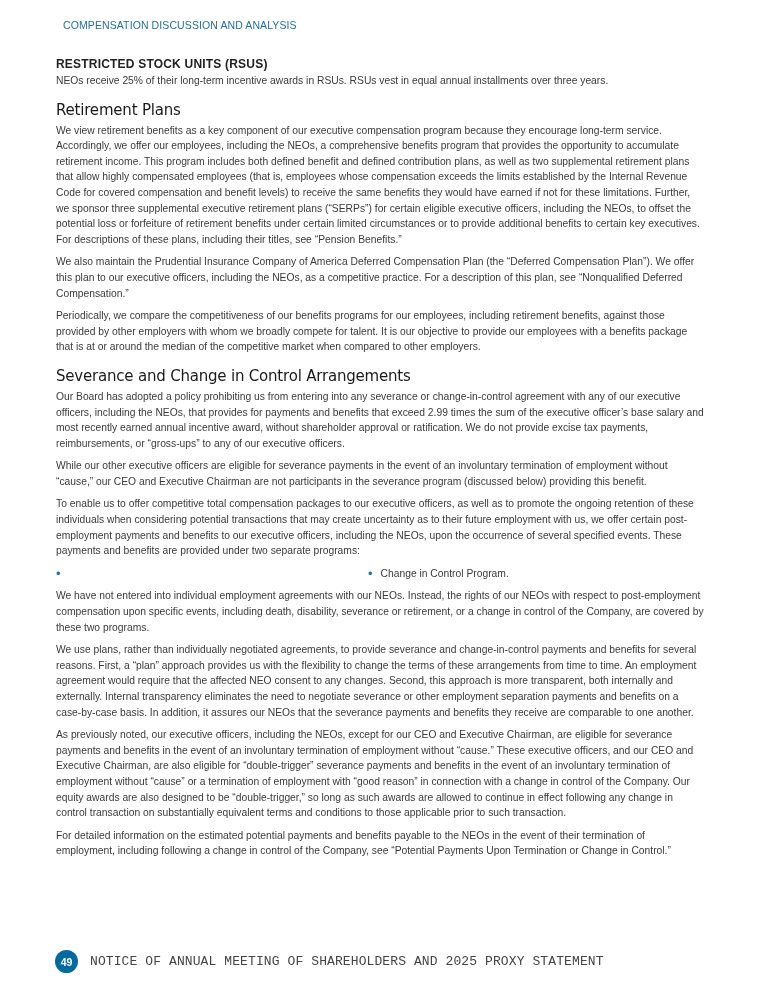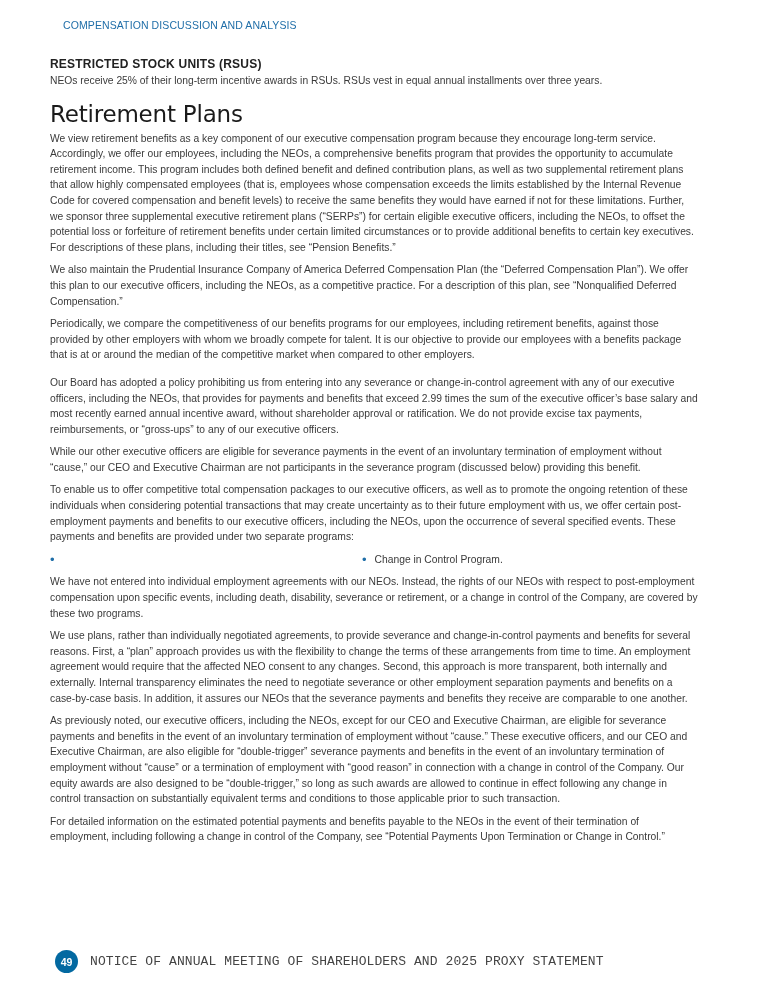--- a/index.html
+++ b/index.html
@@ -1,24 +1,24 @@
 <!DOCTYPE html>
 <html><head>
   <meta charset="utf-8">
   <style>
     html, body { margin: 0; padding: 0; background: #ffffff; }
     body { width: 768px; height: 1000px; position: relative; overflow: hidden;
            font-family: "Liberation Sans", sans-serif; color: #3a3a3a; }
-    .page { position: absolute; left: 50px; top: 0; width: 650px; }
+    .page { position: absolute; left: 56px; top: 0; width: 650px; }
     .section-label { position: absolute; top: 19px; left: 63px; font-size: 10.5px; font-weight: normal;
                      color: #1f6ea8; letter-spacing: 0.1px; }
     .subhead { font-family: "Liberation Sans", sans-serif; font-weight: bold; font-size: 12px;
                color: #222; margin: 0; letter-spacing: 0.2px; }
     p { margin: 0 0 7px 0; font-size: 10.3px; line-height: 15.6px; color: #3a3a3a; }
-    h2 { font-family: "DejaVu Sans", sans-serif; font-weight: normal; font-size: 23px; color: #1a1a1a;
+    h2 { font-family: "DejaVu Sans", sans-serif; font-weight: normal; font-size: 15px; color: #1a1a1a;
          margin: 0 0 4px 0; letter-spacing: -0.2px; }
     .bullets { display: flex; margin: 0 0 7px 0; font-size: 10.3px; line-height: 15.6px; color: #3a3a3a; }
     .bullet { display: flex; align-items: center; }
     .bullet .dot { color: #1f6ea8; font-size: 13px; margin-right: 8px; line-height: 12px; }
     .bullet.b1 { width: 312px; }
     .footer { position: absolute; left: 55px; top: 950px; display: flex; align-items: center; }
     .page-num { width: 23px; height: 23px; border-radius: 50%; background: #0369a1; color: #fff;
                 font-size: 10.5px; font-weight: bold; display: flex; align-items: center; justify-content: center; }
     .footer-text { margin-left: 12px; font-size: 13px; color: #444; letter-spacing: 0.1px; font-family: Liberation Mono, monospace; }
   </style>
@@ -30,20 +30,21 @@
 <div class="page">
   <div style="height:57px"></div>
   <div class="subhead">RESTRICTED STOCK UNITS (RSUS)</div>
   <p style="margin-top:2px;margin-bottom:12px;">NEOs receive 25% of their long-term incentive awards in RSUs. RSUs vest in equal annual installments over three years.</p>
 
   <h2>Retirement Plans</h2>
   <p>We view retirement benefits as a key component of our executive compensation program because they encourage long-term service. Accordingly, we offer our employees, including the NEOs, a comprehensive benefits program that provides the opportunity to accumulate retirement income. This program includes both defined benefit and defined contribution plans, as well as two supplemental retirement plans that allow highly compensated employees (that is, employees whose compensation exceeds the limits established by the Internal Revenue Code for covered compensation and benefit levels) to receive the same benefits they would have earned if not for these limitations. Further, we sponsor three supplemental executive retirement plans (“SERPs”) for certain eligible executive officers, including the NEOs, to offset the potential loss or forfeiture of retirement benefits under certain limited circumstances or to provide additional benefits to certain key executives. For descriptions of these plans, including their titles, see “Pension Benefits.”</p>
   <p>We also maintain the Prudential Insurance Company of America Deferred Compensation Plan (the “Deferred Compensation Plan”). We offer this plan to our executive officers, including the NEOs, as a competitive practice. For a description of this plan, see “Nonqualified Deferred Compensation.”</p>
   <p style="margin-bottom:12px;">Periodically, we compare the competitiveness of our benefits programs for our employees, including retirement benefits, against those provided by other employers with whom we broadly compete for talent. It is our objective to provide our employees with a benefits package that is at or around the median of the competitive market when compared to other employers.</p>
 
+  <h2>Severance and Change in Control Arrangements</h2>
   <p>Our Board has adopted a policy prohibiting us from entering into any severance or change-in-control agreement with any of our executive officers, including the NEOs, that provides for payments and benefits that exceed 2.99 times the sum of the executive officer’s base salary and most recently earned annual incentive award, without shareholder approval or ratification. We do not provide excise tax payments, reimbursements, or “gross-ups” to any of our executive officers.</p>
   <p>While our other executive officers are eligible for severance payments in the event of an involuntary termination of employment without “cause,” our CEO and Executive Chairman are not participants in the severance program (discussed below) providing this benefit.</p>
   <p>To enable us to offer competitive total compensation packages to our executive officers, as well as to promote the ongoing retention of these individuals when considering potential transactions that may create uncertainty as to their future employment with us, we offer certain post-employment payments and benefits to our executive officers, including the NEOs, upon the occurrence of several specified events. These payments and benefits are provided under two separate programs:</p>
 
   <div class="bullets">
     <div class="bullet b1">
       <span class="dot">•</span>
     </div>
     <div class="bullet">
       <span class="dot">•</span>

